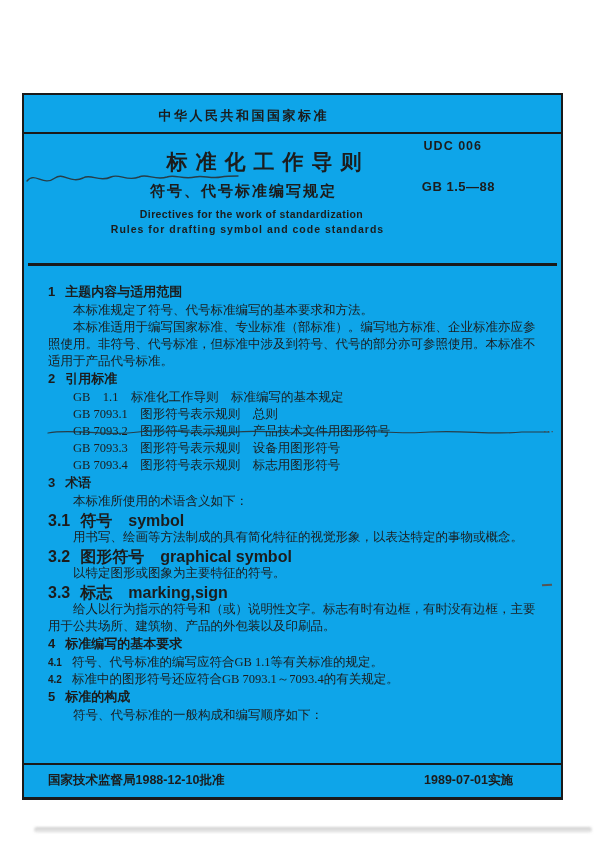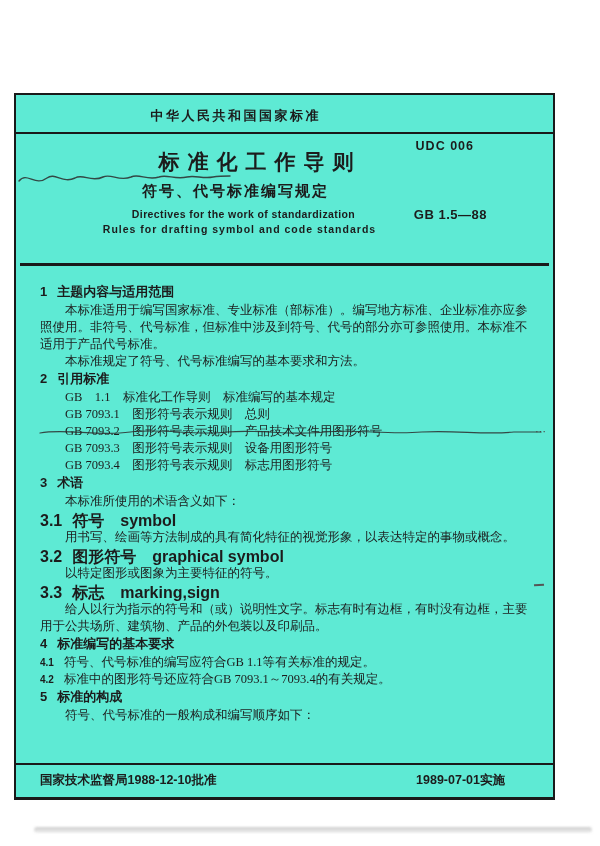--- a/index.html
+++ b/index.html
@@ -5,22 +5,22 @@
   * { margin:0; padding:0; box-sizing:border-box; }
   html,body { width:600px; height:846px; }
   body {
     background:#ffffff;
     font-family:"Liberation Serif","DejaVu Serif",serif;
     color:#1c1c1c;
     position:relative;
     overflow:hidden;
   }
   .frame {
-    position:absolute; left:14px; top:93px; width:541px; height:707px;
-    border:2px solid #1a1a1a; border-bottom-width:3px; background:#5eead4;
+    position:absolute; left:22px; top:93px; width:541px; height:707px;
+    border:2px solid #1a1a1a; border-bottom-width:3px; background:#0ea5e9;
   }
   
   .org {
     position:absolute; top:12px; left:0; right:100px; text-align:center;
     font-family:"Liberation Sans","DejaVu Sans",sans-serif; font-weight:bold;
     font-size:13px; letter-spacing:2.5px; text-indent:2.5px;
   }
   .org-rule { position:absolute; top:37px; left:0; right:0; height:2px; background:#1a1a1a; }
   .udc {
     position:absolute; top:44px; right:79px;
@@ -28,21 +28,21 @@
     font-size:12.5px; letter-spacing:1px;
   }
   .title {
     position:absolute; top:53px; left:0; right:100px; text-align:center;
     font-family:"Liberation Sans","DejaVu Sans",sans-serif; font-weight:bold;
     font-size:21px; letter-spacing:8px; text-indent:8px;padding-left:43px;
   }
   .code {
     position:absolute; top:84px; right:66px;
     font-family:"Liberation Sans","DejaVu Sans",sans-serif; font-weight:bold;
-    font-size:13px; letter-spacing:.5px;margin-top:28px;
+    font-size:13px; letter-spacing:.5px;
   }
   .subtitle {
     position:absolute; top:87px; left:0; right:100px; text-align:center;
     font-family:"Liberation Sans","DejaVu Sans",sans-serif; font-weight:bold;
     font-size:15px; letter-spacing:2px; text-indent:2px;
   }
   .en {
     position:absolute; left:0; right:90px; text-align:center;
     font-family:"Liberation Sans","DejaVu Sans",sans-serif; font-weight:bold;
     font-size:10.5px;
@@ -109,22 +109,22 @@
   <div class="code">GB 1.5—88</div>
   <div class="subtitle">符号、代号标准编写规定</div>
   <div class="en en1">Directives for the work of standardization</div>
   <div class="en en2">Rules for drafting symbol and code standards</div>
 
   <div class="thick-rule"></div>
 
   <div class="doc-body">
 
     <div class="blk h2"><span class="num">1</span><span>主题内容与适用范围</span></div>
+    <p class="blk p">本标准规定了符号、代号标准编写的基本要求和方法。</p>
     <p class="blk p">本标准适用于编写国家标准、专业标准（部标准）。编写地方标准、企业标准亦应参照使用。非符号、代号标准，但标准中涉及到符号、代号的部分亦可参照使用。本标准不适用于产品代号标准。</p>
-    <p class="blk p">本标准规定了符号、代号标准编写的基本要求和方法。</p>
 
     <div class="blk h2"><span class="num">2</span><span>引用标准</span></div>
     <p class="blk ref">GB　1.1　标准化工作导则　标准编写的基本规定</p>
     <p class="blk ref">GB 7093.1　图形符号表示规则　总则</p>
     <p class="blk ref">
       <span>GB 7093.2　图形符号表示规则　产品技术文件用图形符号</span>
       <svg class="strike-line" viewBox="0 0 520 17" preserveAspectRatio="none">
         <path d="M2,10 C30,5 60,14 95,9 C130,5 160,13 195,9 C230,6 260,13 295,9 C330,6 360,12 395,9 C430,7 460,12 490,9 L518,9" fill="none" stroke="#2b2b2b" stroke-width="1.2" stroke-linecap="round" opacity="0.85"></path>
       </svg>
     </p>

